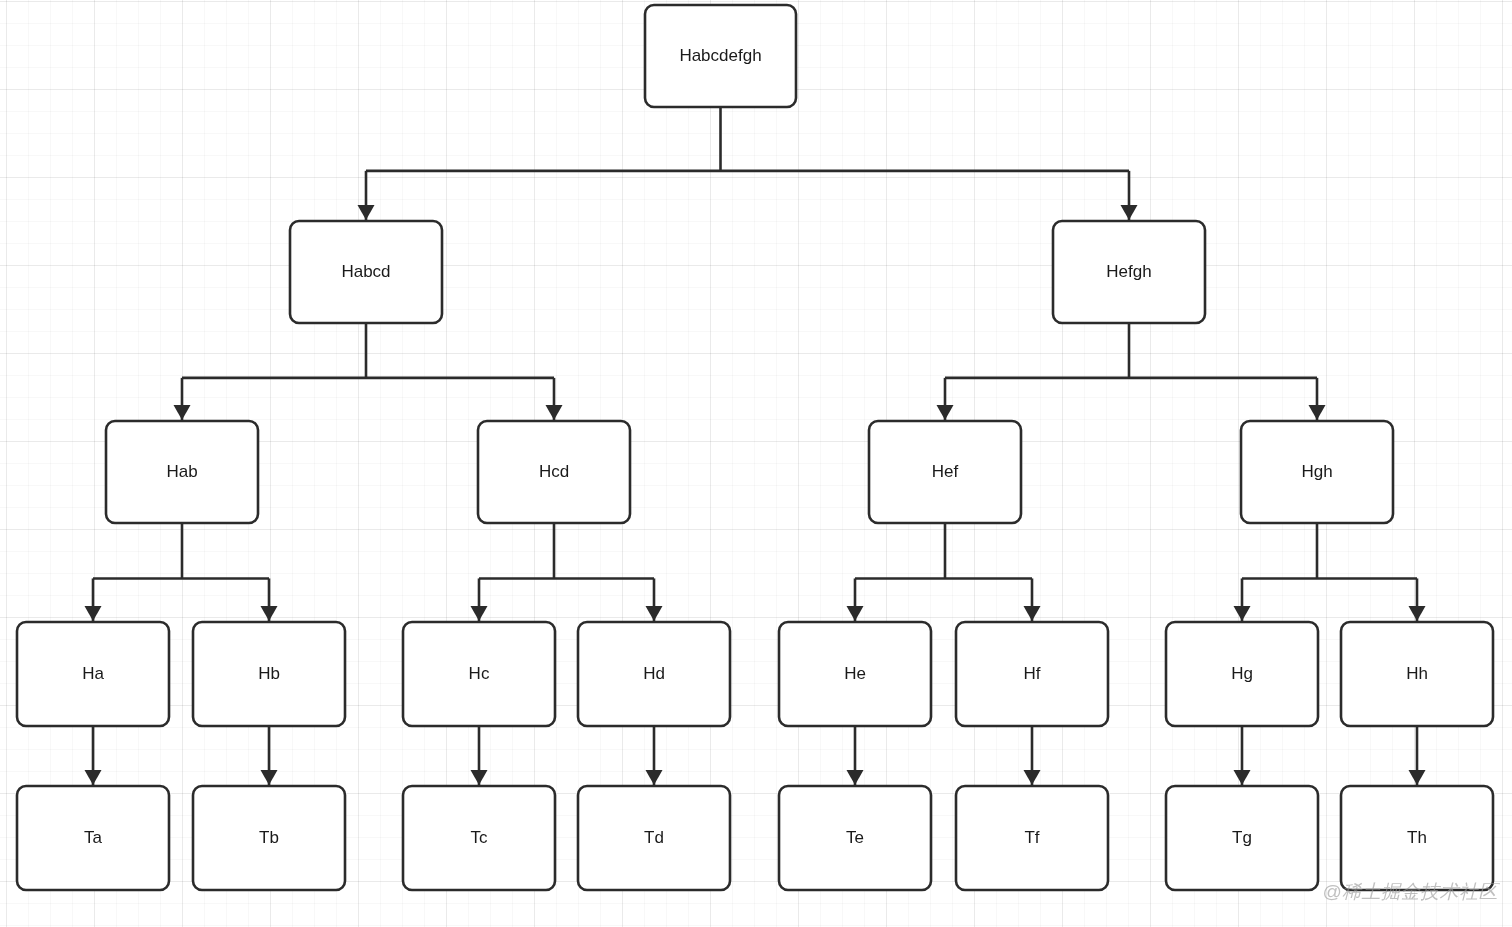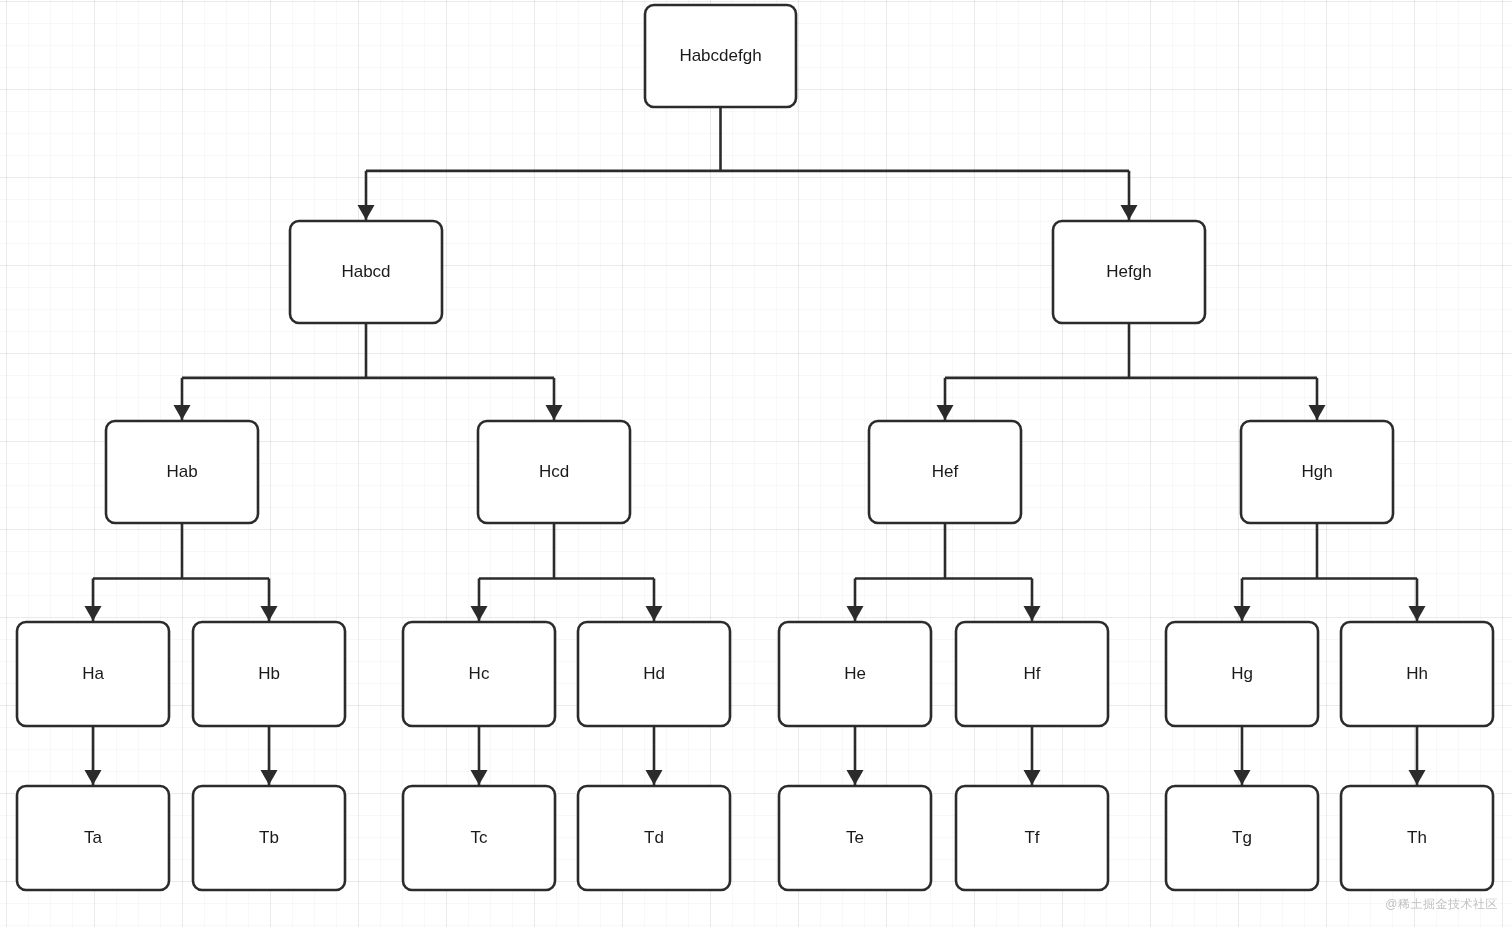--- a/index.html
+++ b/index.html
@@ -52,28 +52,29 @@
     stroke-linecap: butt;
     stroke-linejoin: miter;
   }
   .arrow-head {
     fill: #2b2b2b;
     stroke: none;
   }
   .watermark {
     position: absolute;
     right: 14px;
-    bottom: 14px;
+    bottom: 22px;
     font-family: "Liberation Sans", sans-serif;
-    font-size: 12px;
+    font-size: 19px;
     color: #9a9a9a;
     opacity: 0.62;
     letter-spacing: 0.5px;
     white-space: nowrap;
     user-select: none;
+    font-style: italic;
   }
 </style>
 </head>
 <body>
 
 <div id="canvas">
   <svg id="diagram" viewBox="0 0 1512 927" xmlns="http://www.w3.org/2000/svg">
     <g id="edges-layer">
         <g>
           <path d="M 720.5 107 L 720.5 170.84" class="edge-path"></path>

